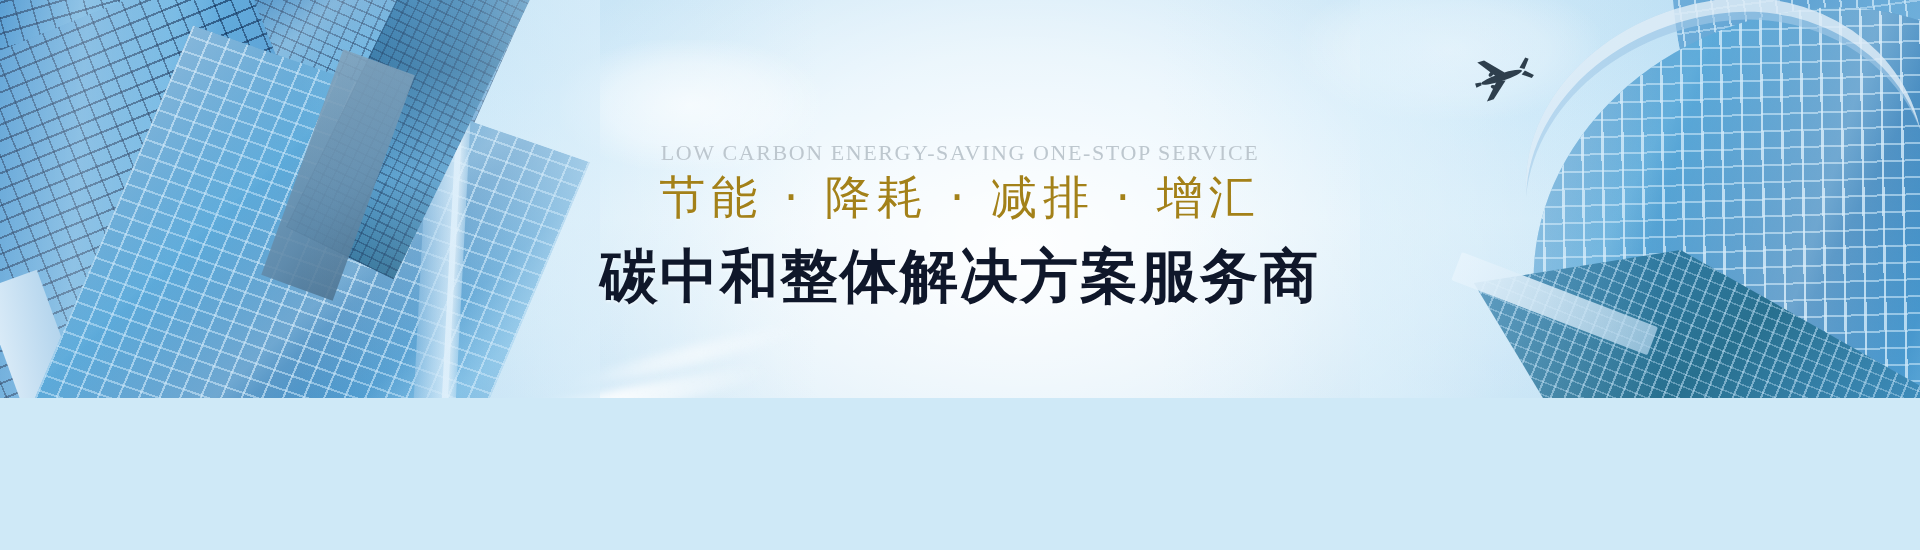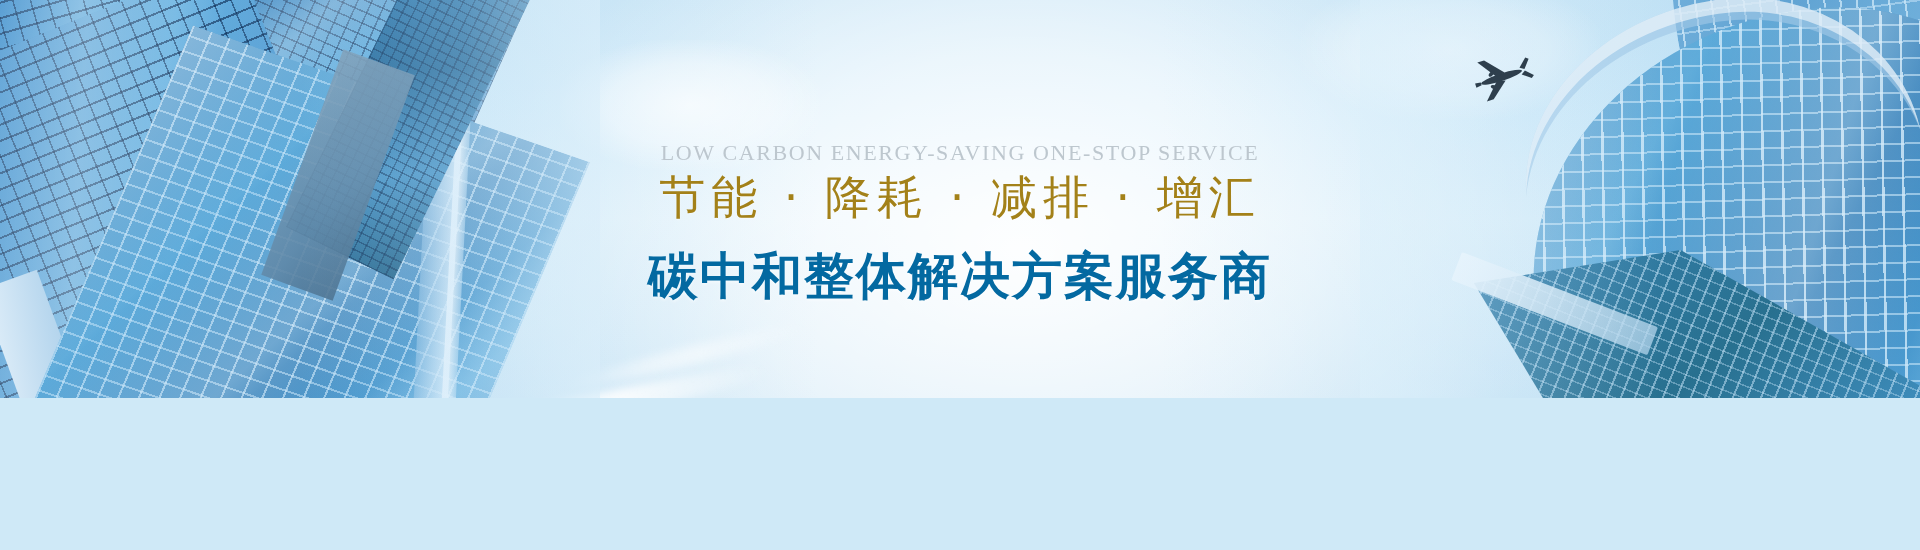--- a/index.html
+++ b/index.html
@@ -113,24 +113,24 @@
     font-weight:400;
     letter-spacing:6px;
     color:#a38119;
     line-height:58px;
     white-space:nowrap;
     text-shadow:0 1px 2px rgba(255,255,255,0.55);
   }
   #headline-cn {
     margin-top:14px;
     font-family:"DejaVu Sans", sans-serif;
-    font-size:50px;
+    font-size:58px;
     font-weight:bold;
     letter-spacing:2px;
-    color:#0369a1;
+    color:#0f172a;
     line-height:72px;
     white-space:nowrap;
     text-shadow:0 2px 3px rgba(255,255,255,0.50);
   }
 
   .plane { position:absolute; z-index:30; }
 </style>
 </head>
 <body>
 

